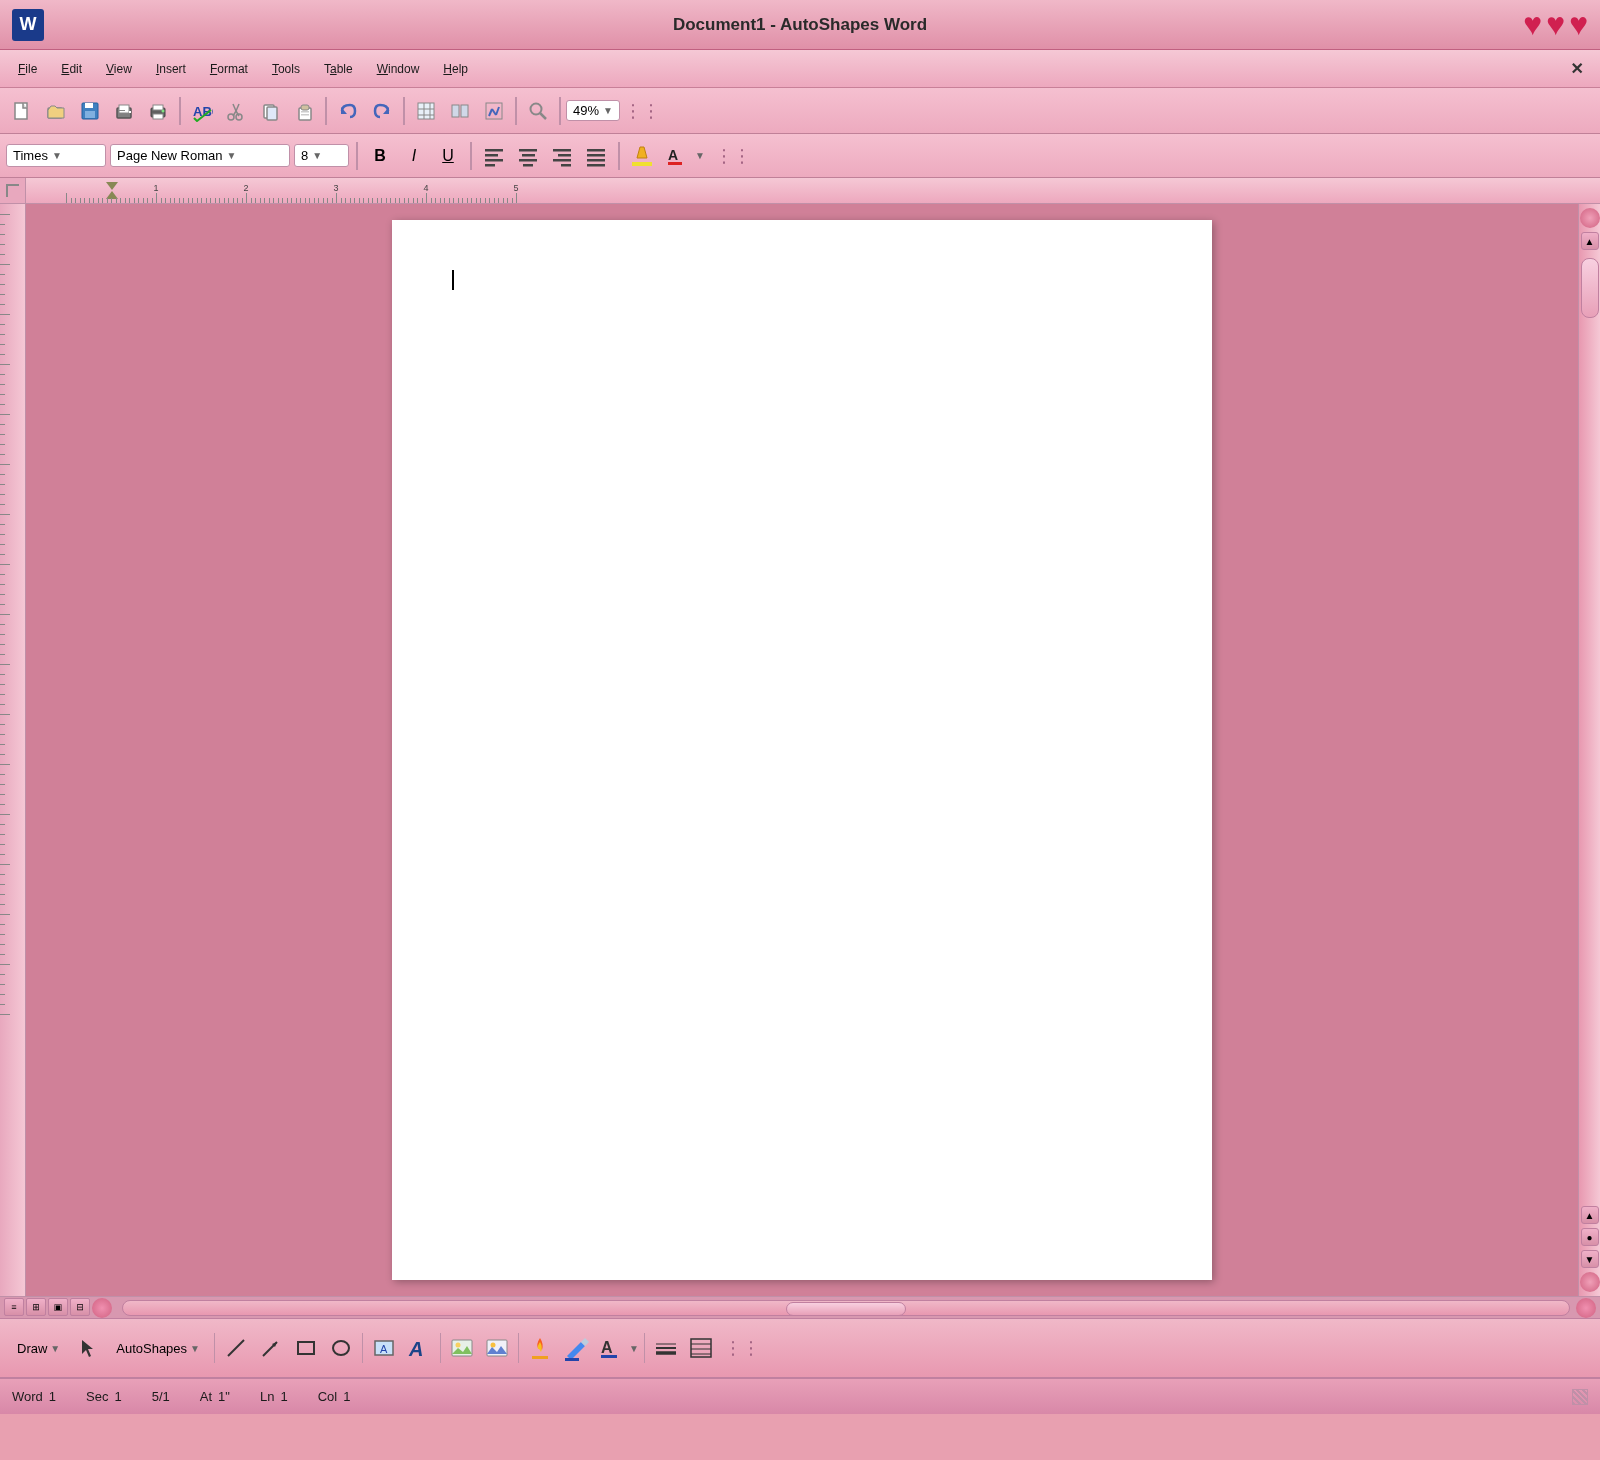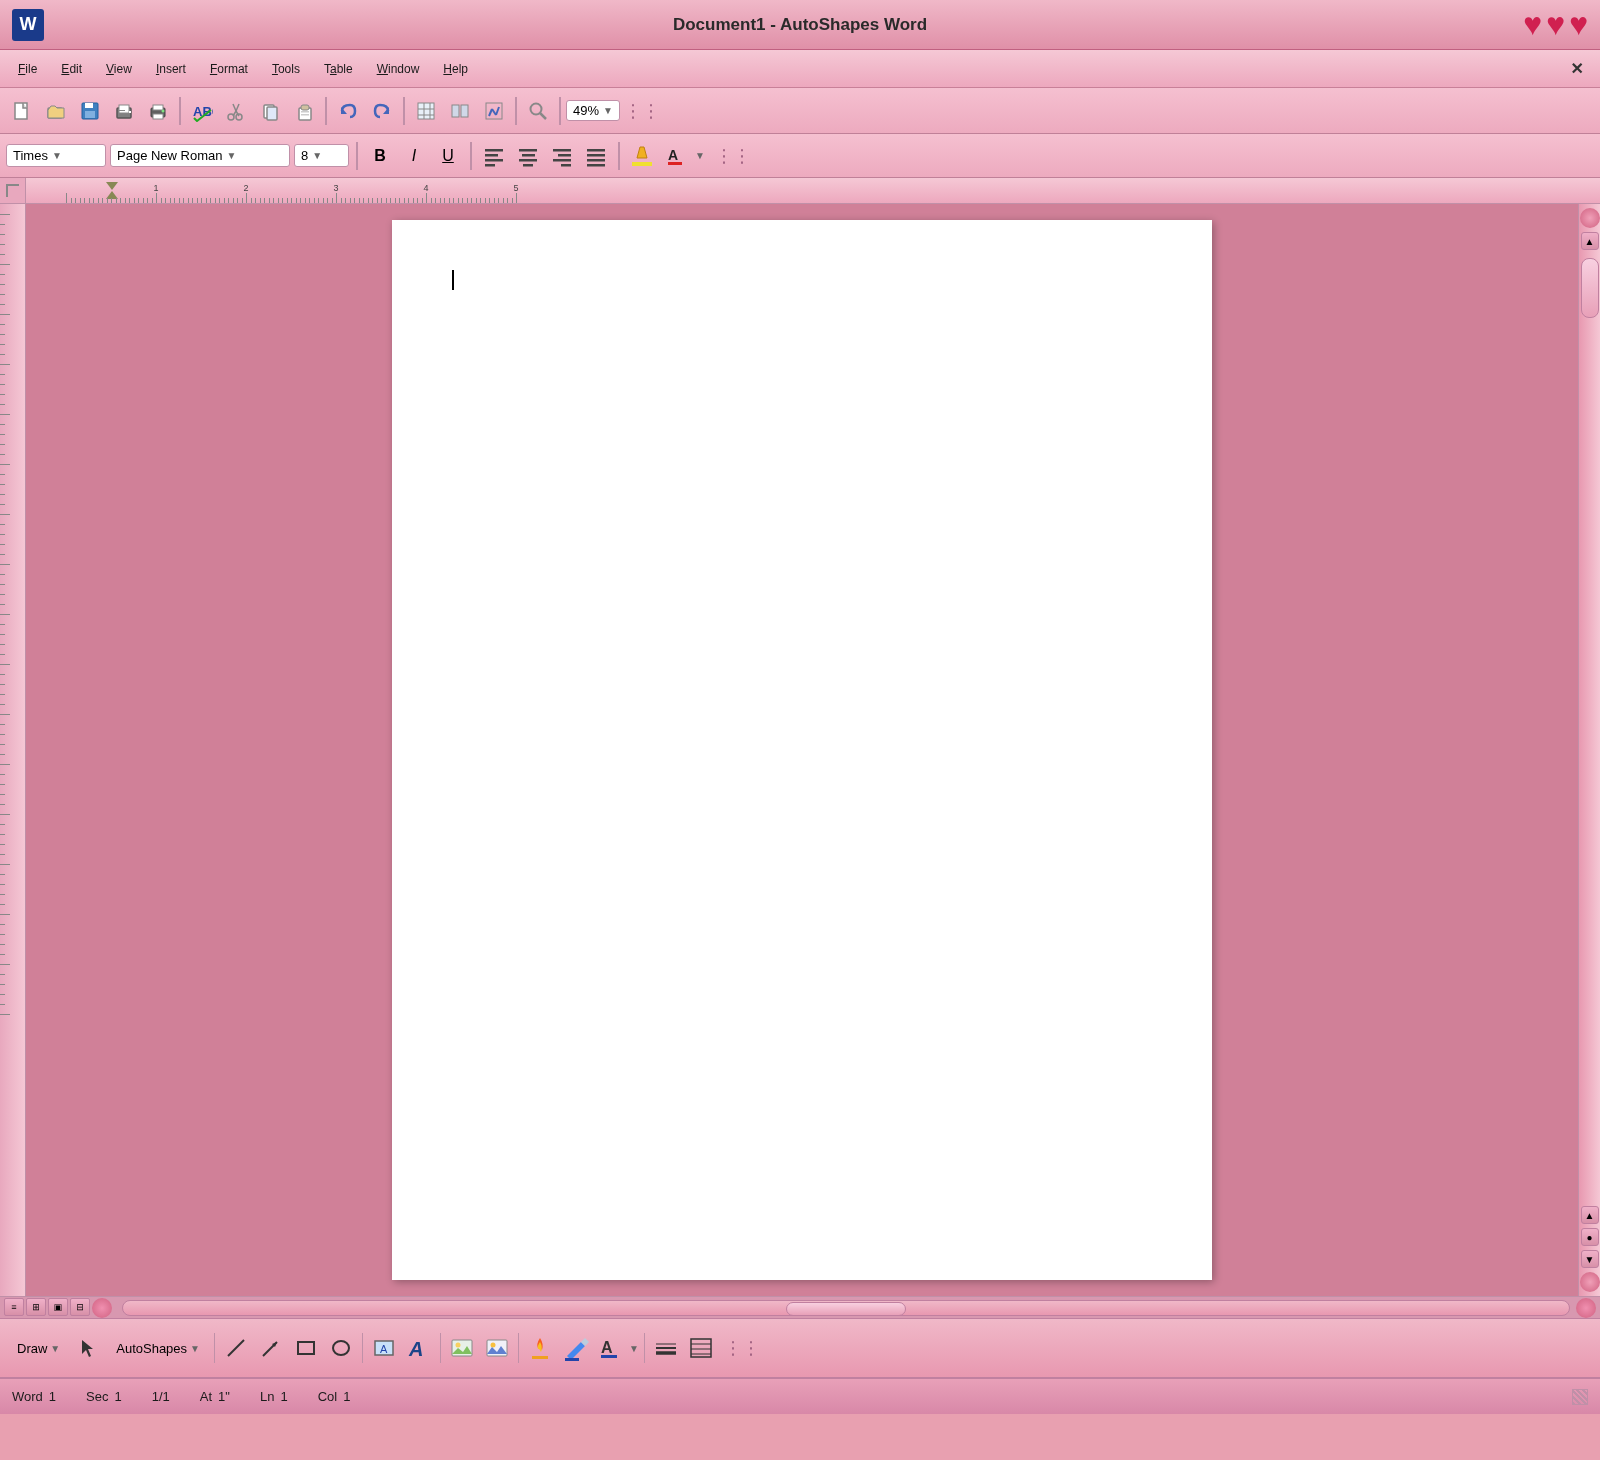--- a/index.html
+++ b/index.html
@@ -1077,21 +1077,21 @@
 <div id="status-bar">
   <div class="status-item">
     <span>Word</span>
     <span>1</span>
   </div>
   <div class="status-item">
     <span>Sec</span>
     <span>1</span>
   </div>
   <div class="status-item">
-    <span>1/1</span>
+    <span>5/1</span>
   </div>
   <div class="status-item">
     <span>At</span>
     <span>1"</span>
   </div>
   <div class="status-item">
     <span>Ln</span>
     <span>1</span>
   </div>
   <div class="status-item">

